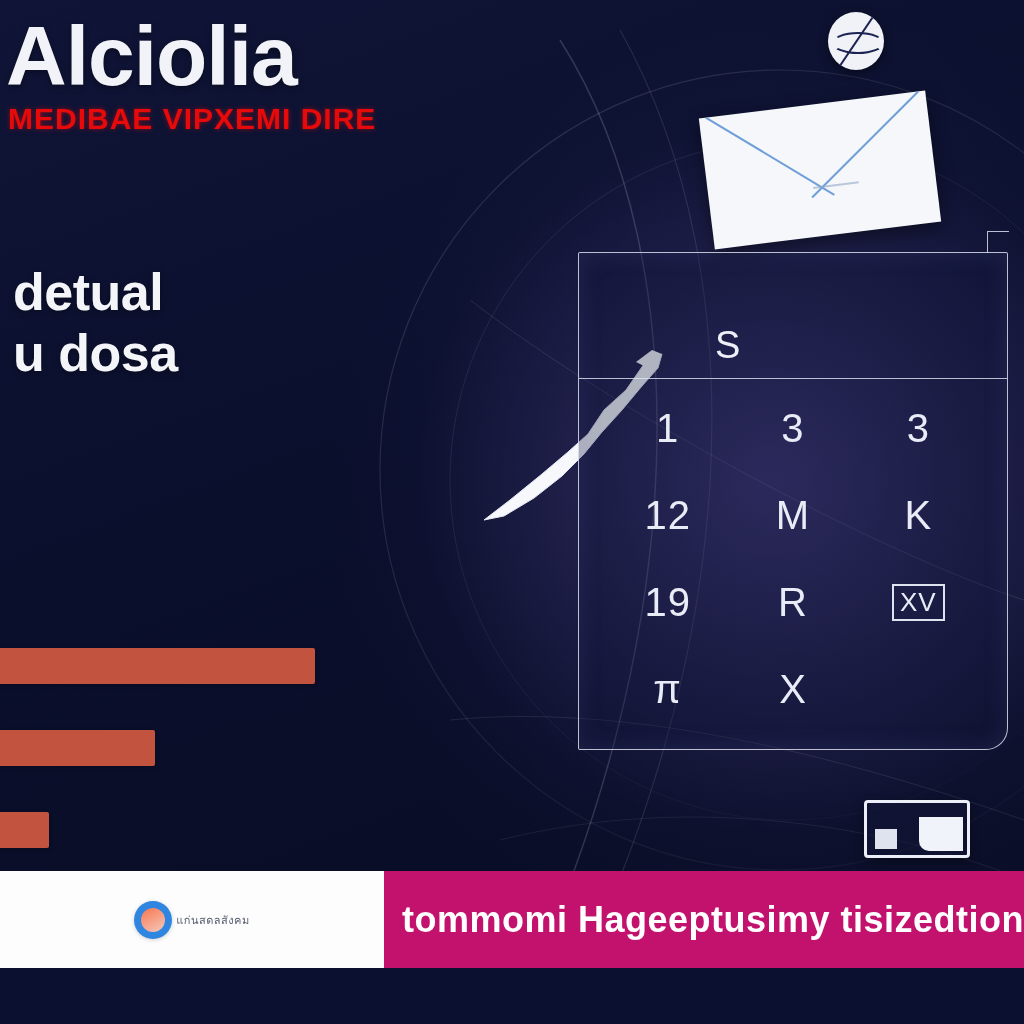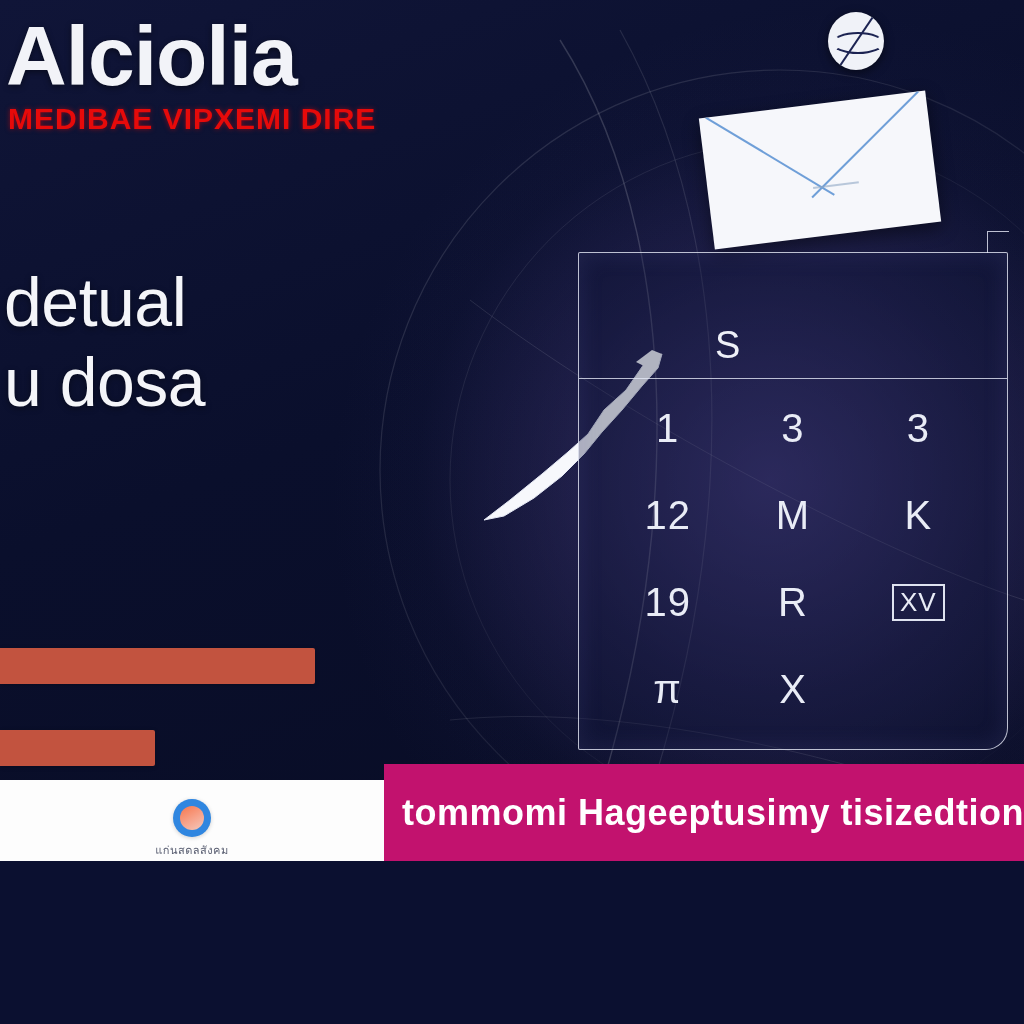--- a/index.html
+++ b/index.html
@@ -6,21 +6,21 @@
   html,body { width:1024px; height:1024px; overflow:hidden; }
   body {
     font-family: "Liberation Sans", sans-serif;
     background:#0b1030;
     position:relative;
   }
 
   
   #canvas {
     position:absolute; inset:0;
-    width:1024px; height:861px;
+    width:1024px; height:968px;
     background:
       radial-gradient(ellipse 520px 520px at 770px 480px, rgba(86,74,150,0.55) 0%, rgba(60,52,112,0.30) 42%, rgba(22,24,62,0.06) 68%, rgba(0,0,0,0) 80%),
       radial-gradient(ellipse 700px 700px at 820px 500px, rgba(70,62,130,0.22) 0%, rgba(0,0,0,0) 70%),
       linear-gradient(160deg, #101538 0%, #0a0f2c 45%, #080c24 100%);
     overflow:hidden;
   }
 
   
   .arcs { position:absolute; inset:0; pointer-events:none; }
 
@@ -32,22 +32,22 @@
     text-shadow:0 2px 6px rgba(0,0,0,0.45);
   }
   .brand-sub {
     position:absolute; left:8px; top:104px;
     font-size:30px; font-weight:700; letter-spacing:1px;
     color:#e60a0a; line-height:1;
     filter: blur(0.5px);
     text-shadow:0 0 5px rgba(230,10,10,0.55);
   }
   .headline {
-    position:absolute; left:4px; top:262px;
-    font-size:68px; font-weight:400; color:#f4f5f9;
+    position:absolute; left:13px; top:262px;
+    font-size:52px; font-weight:700; color:#f4f5f9;
     line-height:1.18; letter-spacing:-0.5px;
     text-shadow:0 2px 6px rgba(0,0,0,0.4);
   }
   .headline .l2 { display:block; }
 
   
   .bars { position:absolute; left:0; top:648px; width:340px; }
   .bar {
     background:#c2533f;
     height:36px; margin-bottom:46px;
@@ -167,24 +167,23 @@
 
   
   .footer {
     position:absolute; left:0; bottom:0;
     width:1024px; height:97px;
     display:flex;
   }
   .footer-left {
     width:452px; height:100%;
     background:#fdfdfd;
-    display:flex; flex-direction:column;
+    display:flex; flex-direction:row;
     align-items:center; justify-content:center;
     gap:4px;
-    margin-top:16px;
   }
   .footer-logo {
     width:38px; height:38px; border-radius:50%;
     background:#2f86e0;
     display:flex; align-items:center; justify-content:center;
     box-shadow:0 1px 4px rgba(0,0,0,0.18);
   }
   .footer-logo-inner {
     width:24px; height:24px; border-radius:50%;
     background:linear-gradient(150deg,#f7764c 0%, #f7a48c 55%, #f3c9bc 100%);

